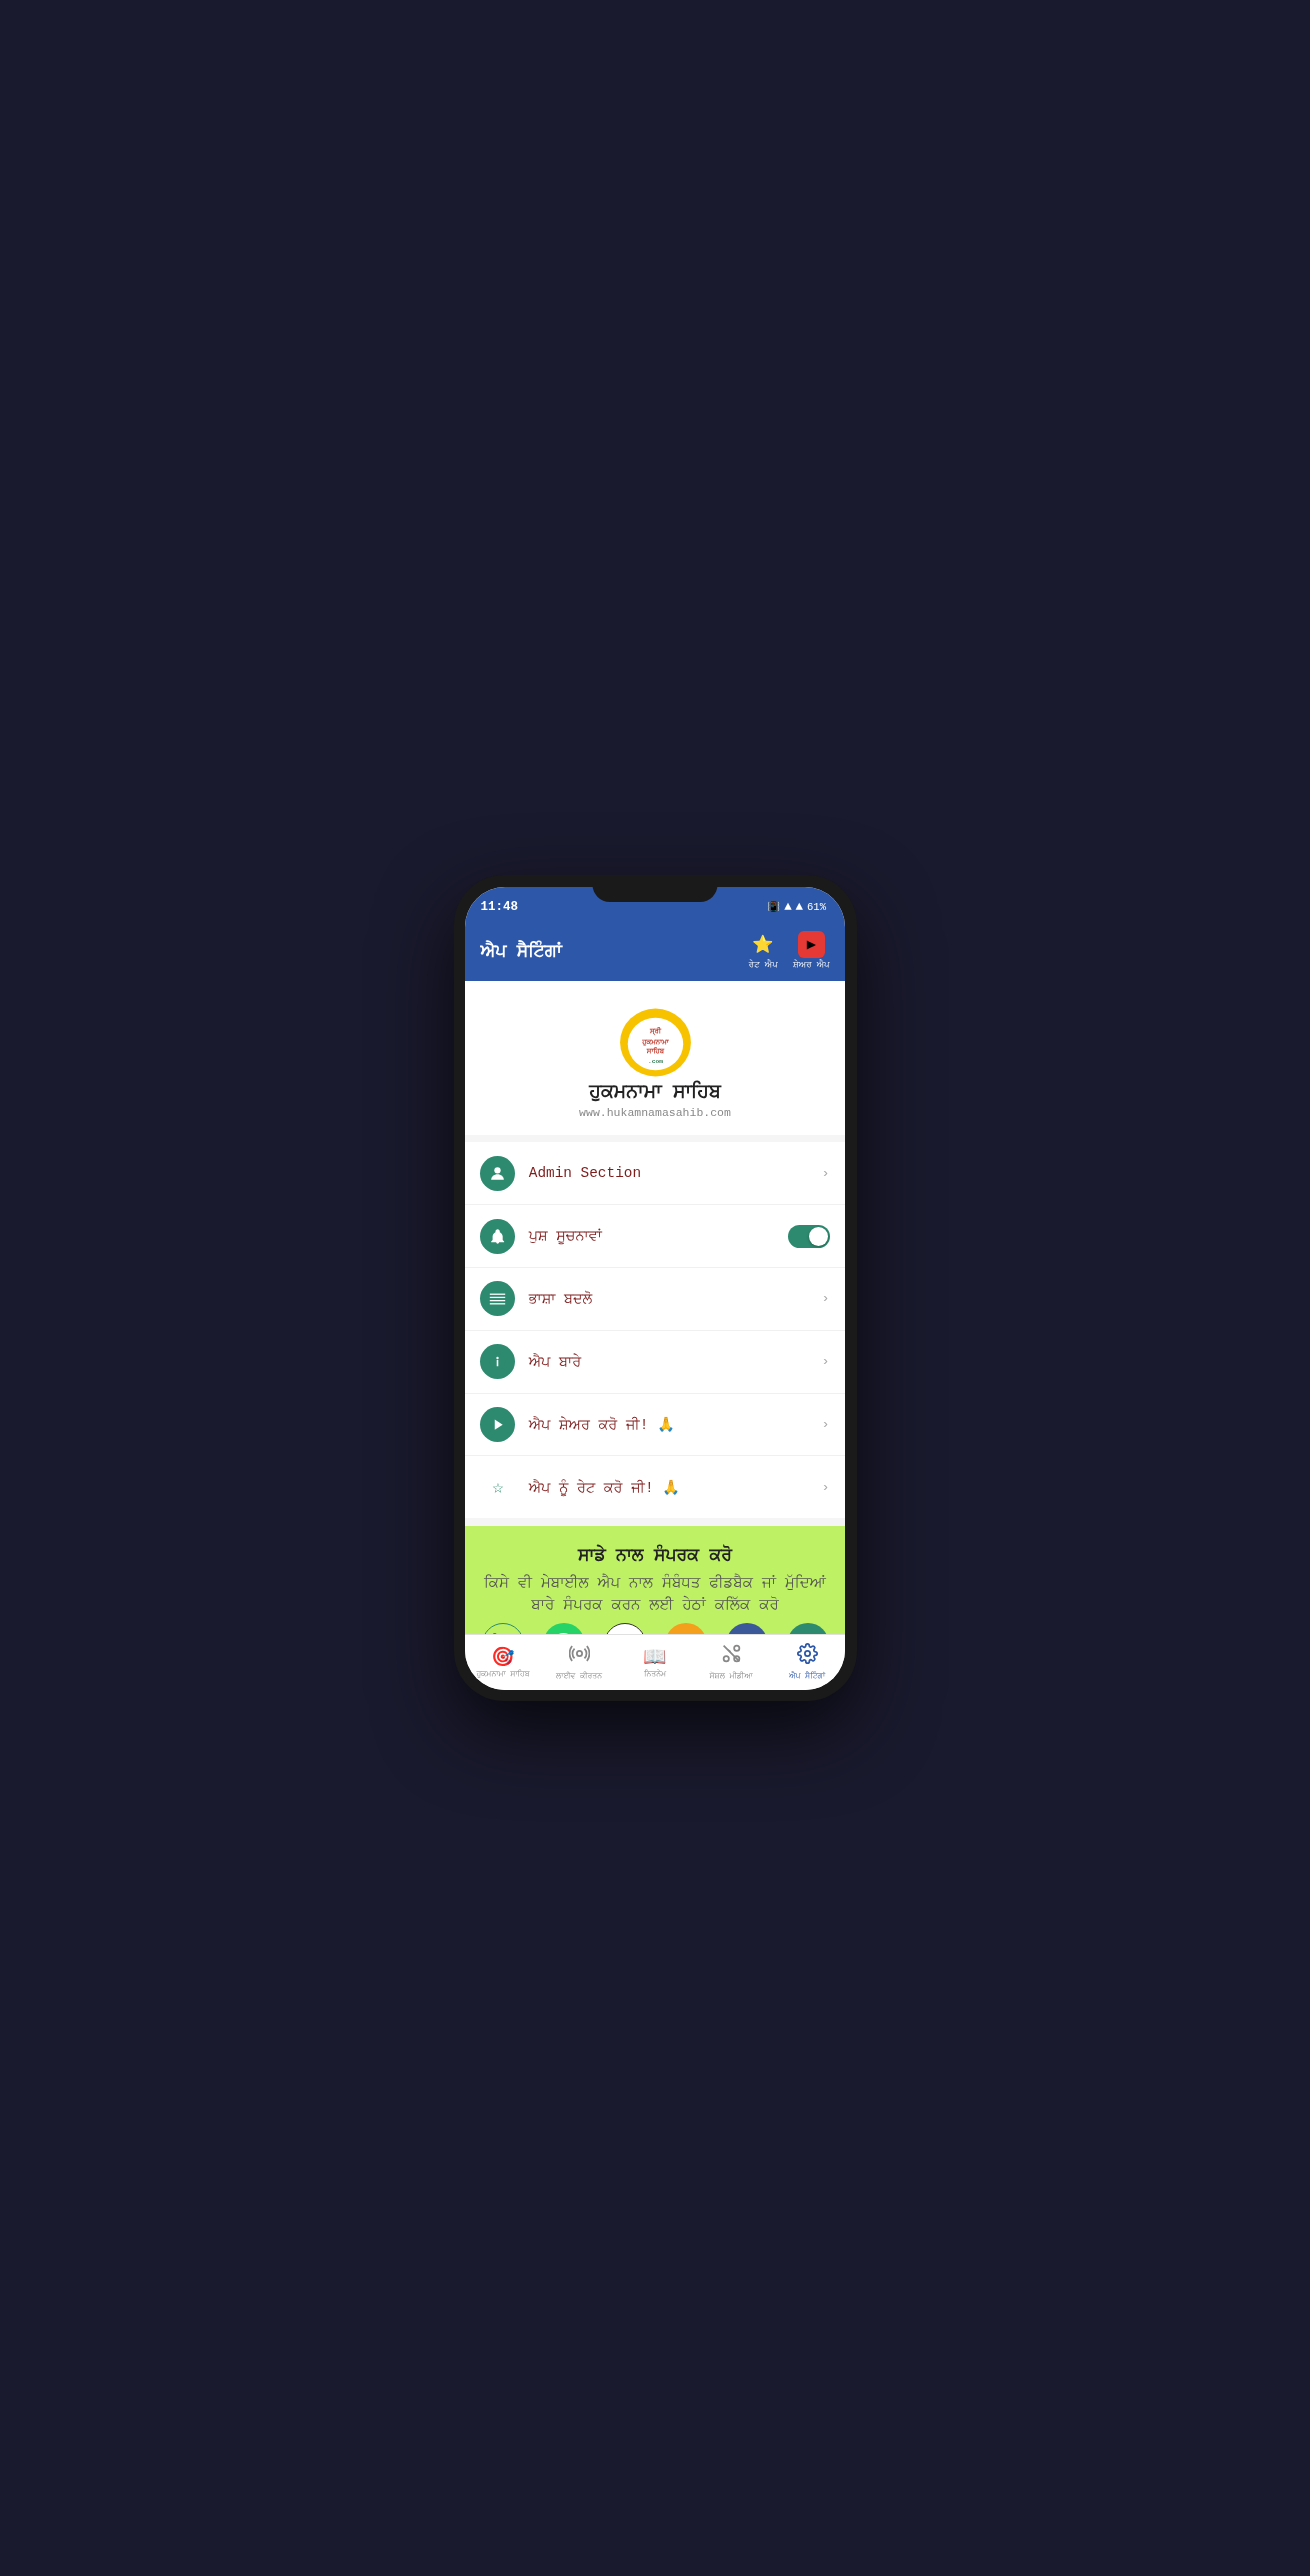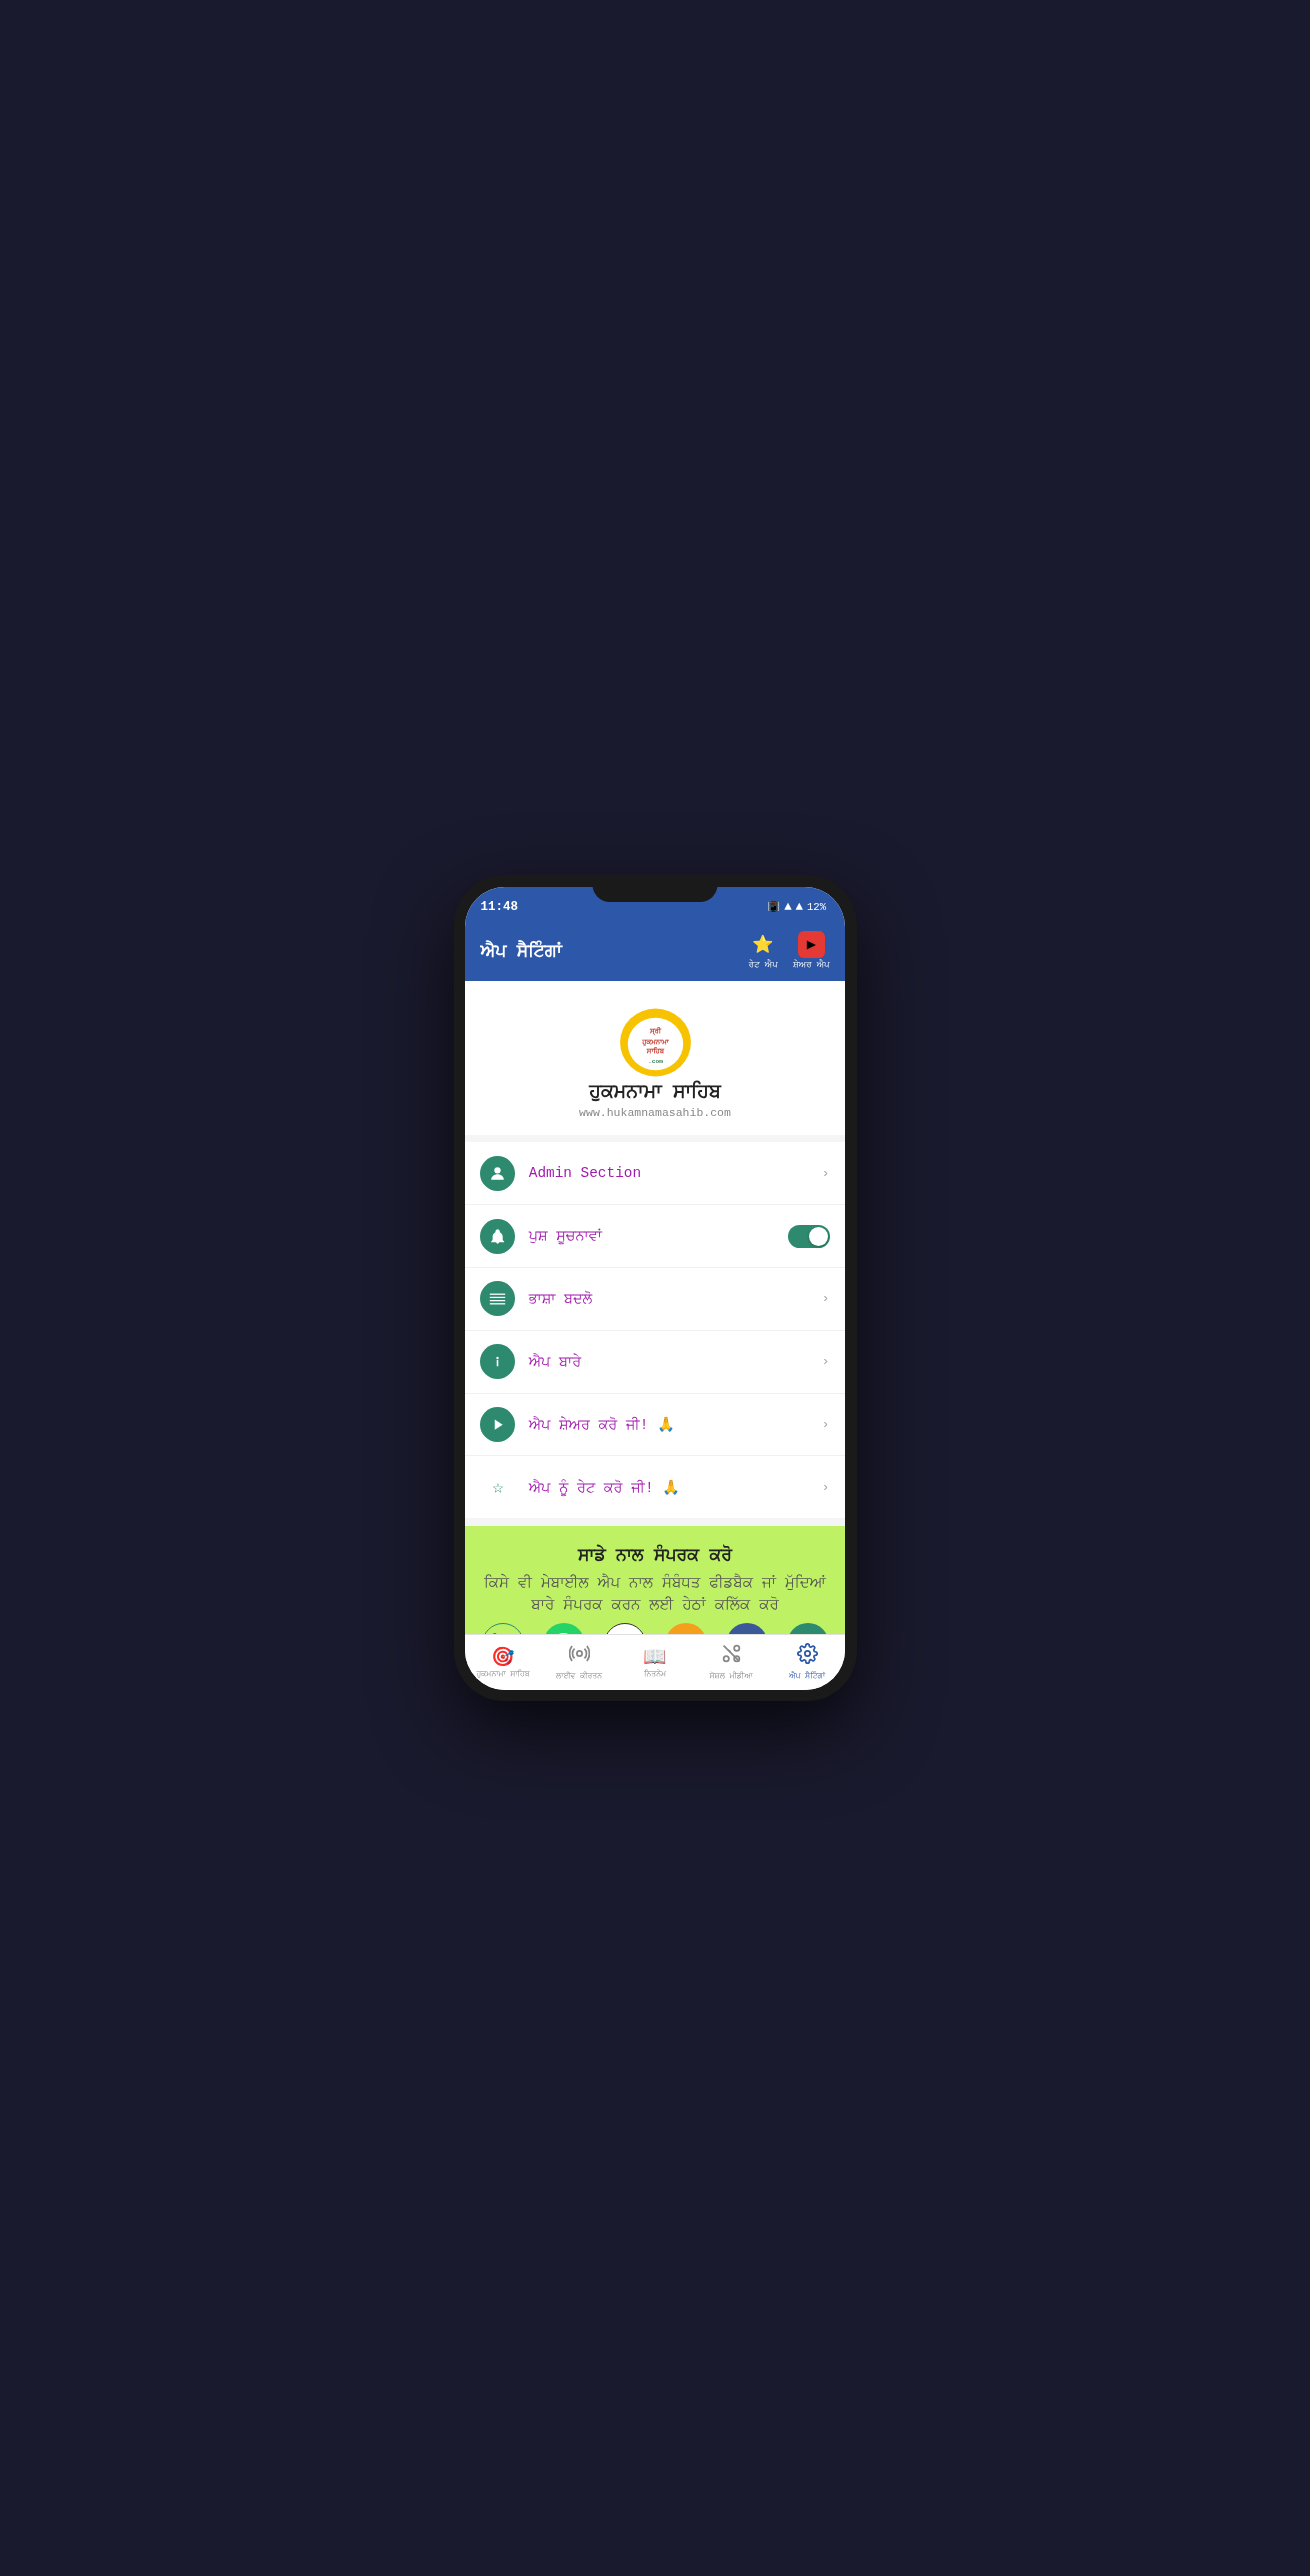--- a/index.html
+++ b/index.html
@@ -162,21 +162,21 @@
     }
     .menu-icon.user-icon { background: #2d8a6e; }
     .menu-icon.bell-icon { background: #2d8a6e; }
     .menu-icon.lang-icon { background: #2d8a6e; }
     .menu-icon.info-icon { background: #2d8a6e; }
     .menu-icon.share-icon { background: #2d8a6e; }
     .menu-icon.star-icon { background: transparent; color: #2d8a6e; font-size: 19px; }
     .menu-label {
       flex: 1;
       font-size: 14.4px;
-      color: #a21caf;
+      color: #7f1d1d;
     }
     .menu-arrow {
       color: #aaa;
       font-size: 13.4px;
     }
     .menu-toggle {
       width: 42px;
       height: 23px;
       background: #2d8a6e;
       border-radius: 11.5px;
@@ -276,21 +276,21 @@
 <div class="phone-outer">
   <div class="notch"></div>
   <div class="phone-inner">
 
     <div class="status-bar">
       <span class="status-time">11:48</span>
       <div class="status-icons">
         <span>📳</span>
         <span style="font-size:12.5px;">▲</span>
         <span style="font-size:12.5px;">▲</span>
-        <span>12%</span>
+        <span>61%</span>
       </div>
     </div>
 
     <div class="app-header">
       <span class="app-header-title">ਐਪ ਸੈਟਿੰਗਾਂ</span>
       <div class="header-actions">
         <div class="header-action-item">
           <div class="icon-circle">⭐</div>
           <span class="header-action-label">ਰੇਟ ਐਪ</span>
         </div>

